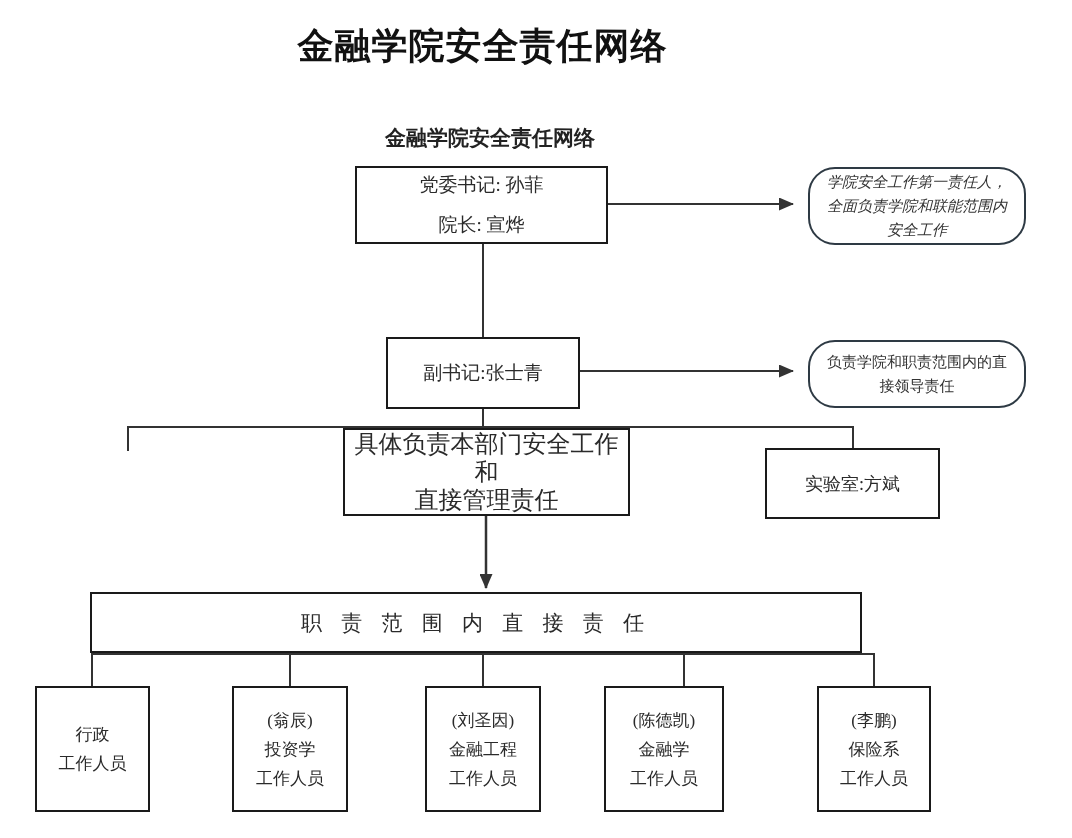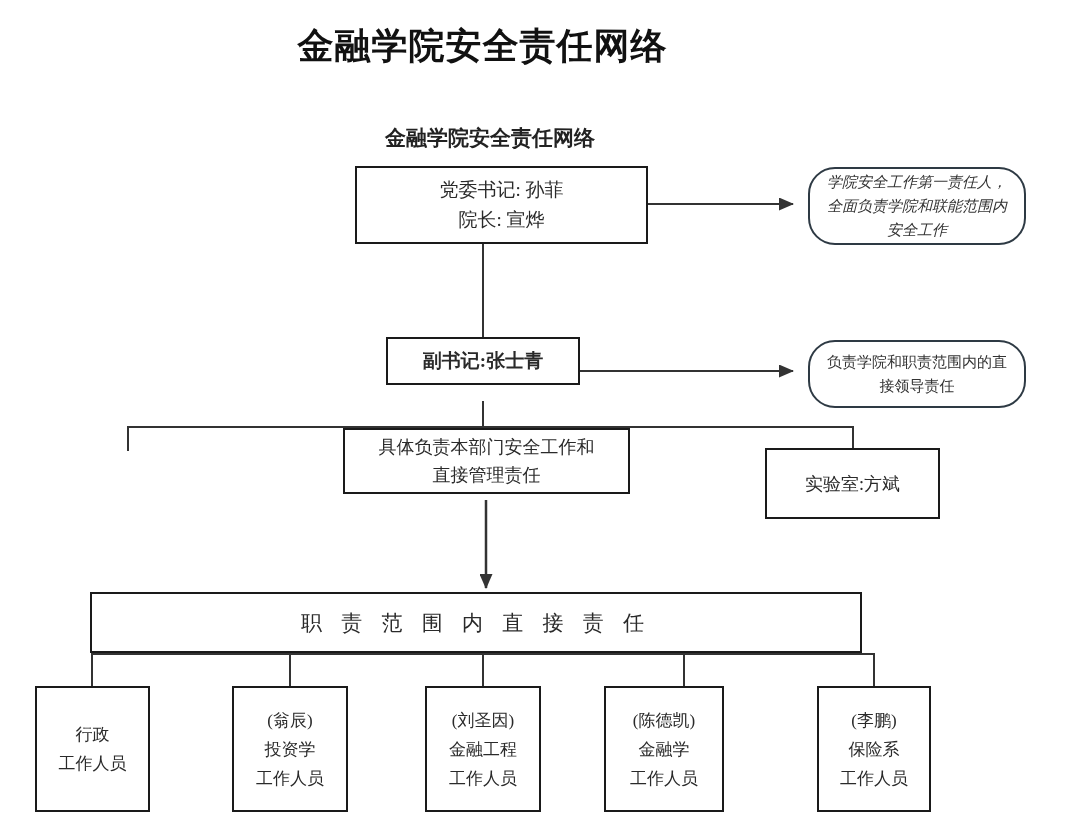--- a/index.html
+++ b/index.html
@@ -20,24 +20,24 @@
   svg.connectors { position: absolute; left: 0; top: 0; z-index: 0; }
 
   .node {
     position: absolute; z-index: 1; box-sizing: border-box;
     background: #ffffff; border: 2px solid #1a1a1a;
     display: flex; align-items: center; justify-content: center;
     text-align: center; white-space: pre-line;
     font-family: "Liberation Serif", "DejaVu Serif", serif;
     color: #2a2a2a;
   }
-  .node-leadership   { left: 355px; top: 166px; width: 293px; height: 78px; font-size: 19px; line-height: 30px; }
-  .node-vice         { left: 386px; top: 337px; width: 194px; height: 48px; font-size: 19px; font-weight: bold; }
+  .node-leadership   { left: 355px; top: 166px; width: 253px; height: 78px; font-size: 19px; line-height: 40px; }
+  .node-vice         { left: 386px; top: 337px; width: 194px; height: 72px; font-size: 19px; }
   .node-office       { left: 47px;  top: 450px; width: 163px; height: 71px; font-size: 18px; }
-  .node-duty-center  { left: 343px; top: 428px; width: 287px; height: 66px; font-size: 18px; line-height: 28px; }
+  .node-duty-center  { left: 343px; top: 428px; width: 287px; height: 88px; font-size: 24px; line-height: 28px; }
   .node-lab          { left: 765px; top: 448px; width: 175px; height: 71px; font-size: 18px; }
   .node-bar          { left: 90px;  top: 592px; width: 772px; height: 61px; font-size: 21px; letter-spacing: 7px; }
 
   .note {
     border: 2px solid #2e3a44; border-radius: 27px;
     font-size: 15px; line-height: 24px; color: #333;
   }
   .note-first  { left: 808px; top: 167px; width: 218px; height: 78px; font-style: italic; }
   .note-direct { left: 808px; top: 340px; width: 218px; height: 68px; }
 

